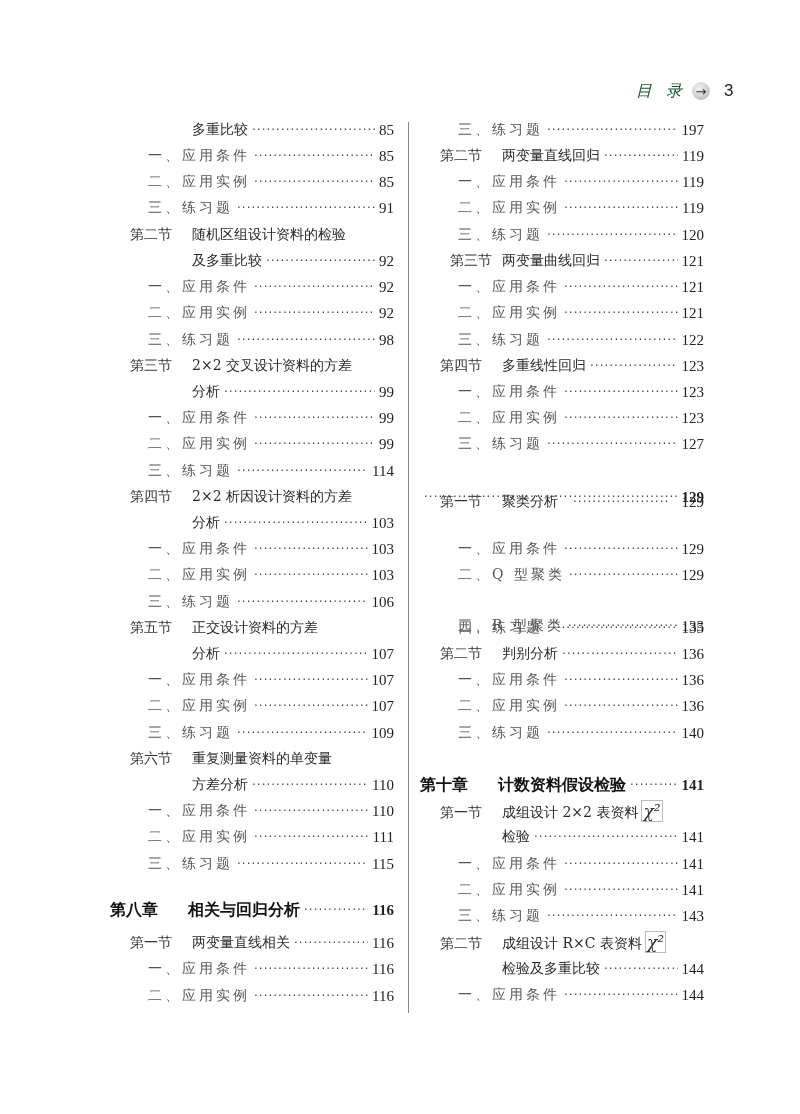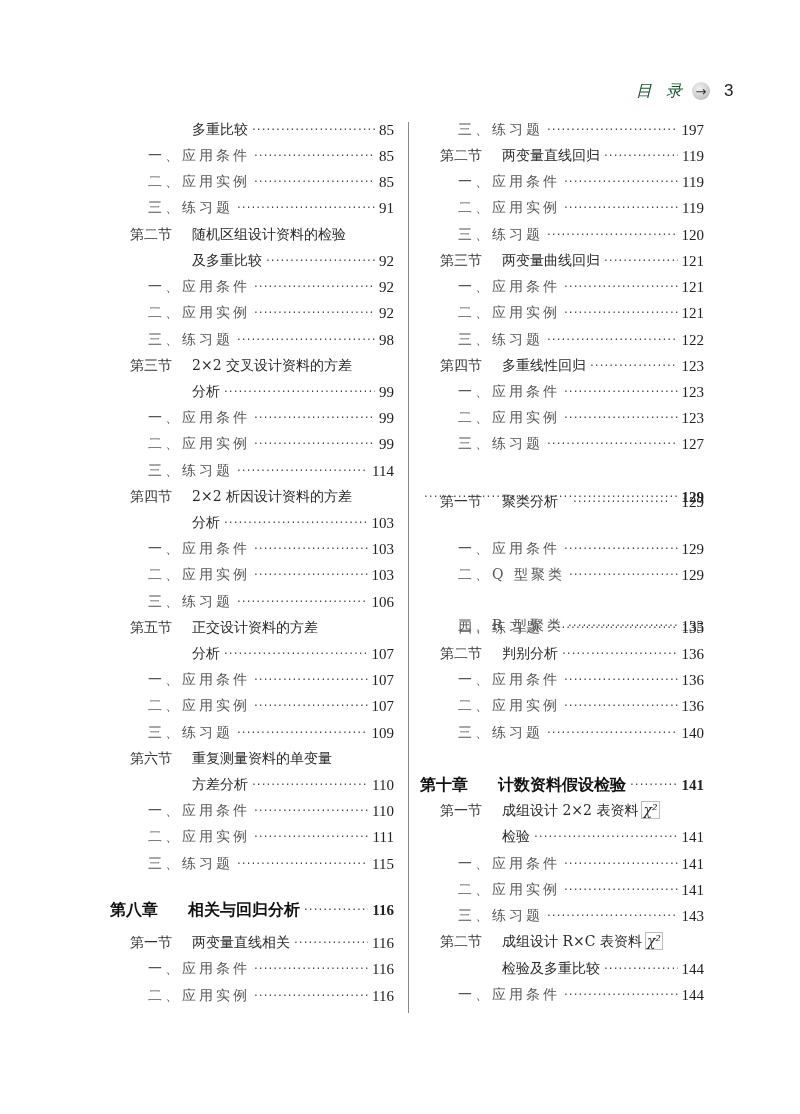--- a/index.html
+++ b/index.html
@@ -23,21 +23,21 @@
   .row .dots { flex: 1 1 auto; overflow: hidden; margin: 0 4px; color: #444; letter-spacing: 1px; font-size: 12px;
                font-family: "DejaVu Sans", sans-serif; }
   .row .dots::before { content: "··························································································"; }
   .row .pg { flex: 0 0 auto; font-family: "Liberation Serif", serif; font-size: 15px; color: #222; }
   .row.chapter { font-family: "DejaVu Sans", sans-serif; font-weight: bold; font-size: 16px; color: #111; }
   .row.chapter .dots { font-weight: normal; }
   .row.section .prefix { width: 62px; color: #333; }
   .row.item { color: #555; letter-spacing: 3px; }
   .row.item .pg { letter-spacing: 0; }
   .row.nodots .dots { visibility: hidden; }
-  .chi { font-style: italic; border: 1px solid #bbb; padding: 0 1px; margin-left: 3px; font-size: 14px; }
+  .chi { font-style: italic; border: 1px solid #bbb; padding: 0 1px; margin-left: 3px; font-size: 17px; }
 </style>
 </head>
 <body>
 
 <div class="header">
   <span class="hdr-title">目录</span>
   <span class="hdr-icon">→</span>
   <span class="hdr-num">3</span>
 </div>
 
@@ -229,21 +229,21 @@
     <div class="row item" style="top: 78px; padding-left: 38px;">
       <span class="label"><span>二、应用实例</span></span>
       <span class="dots"></span>
       <span class="pg">119</span>
     </div>
     <div class="row item" style="top: 105px; padding-left: 38px;">
       <span class="label"><span>三、练习题</span></span>
       <span class="dots"></span>
       <span class="pg">120</span>
     </div>
-    <div class="row section" style="top: 131px; padding-left: 20px;">
+    <div class="row section" style="top: 131px; padding-left: 20px; text-align: center;">
       <span class="label"><span class="prefix">第三节</span><span>两变量曲线回归</span></span>
       <span class="dots"></span>
       <span class="pg">121</span>
     </div>
     <div class="row item" style="top: 157px; padding-left: 38px;">
       <span class="label"><span>一、应用条件</span></span>
       <span class="dots"></span>
       <span class="pg">121</span>
     </div>
     <div class="row item" style="top: 183px; padding-left: 38px;">

